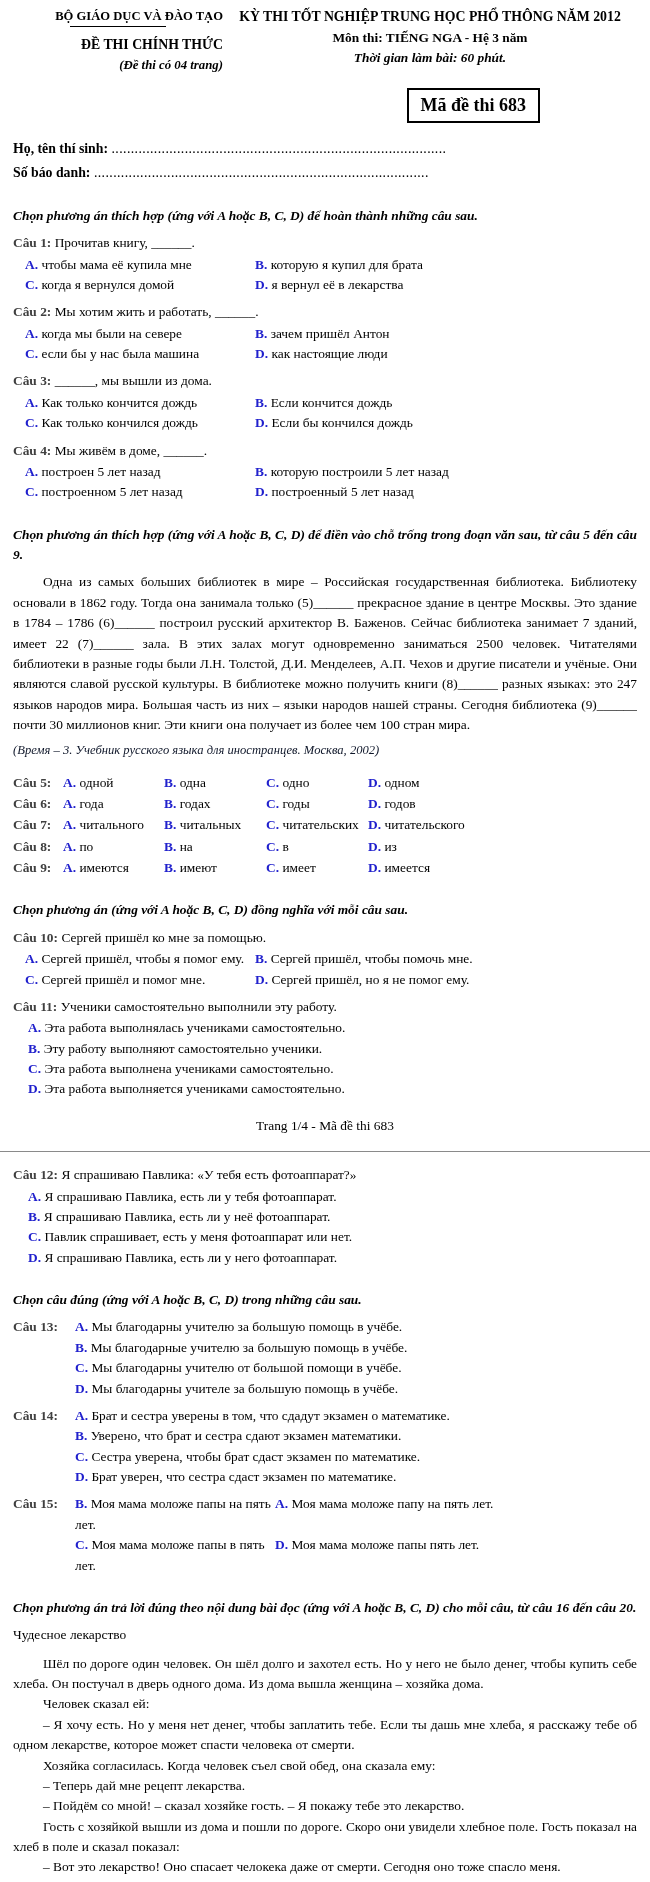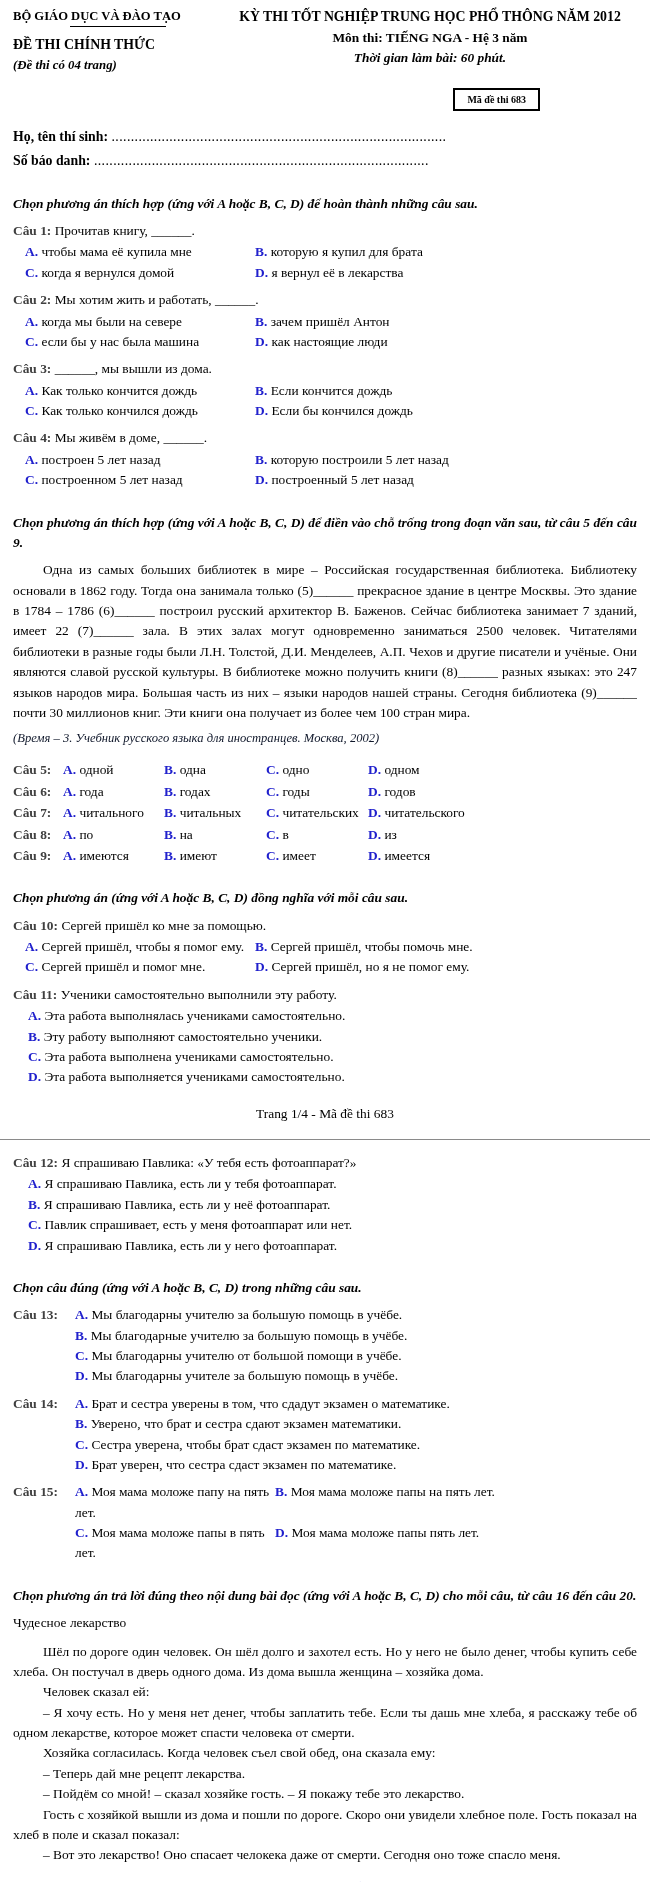--- a/index.html
+++ b/index.html
@@ -1,29 +1,29 @@
 <!DOCTYPE html>
 <html><head>
 <meta charset="utf-8">
 <style>
   html,body{margin:0;padding:0;background:#fff}
   body{width:650px;font-family:"Liberation Serif","DejaVu Serif",serif;font-size:13.4px;line-height:1.52;color:#000}
   .page{box-sizing:border-box;width:650px;min-height:1882px;padding:7px 13px 12px;background:#fff}
   .hdr{display:flex;margin-bottom:2px}
-  .hl{width:210px;text-align:left}
+  .hl{width:210px;text-align:right}
   .hr2{flex:1;text-align:center}
   .ministry{font-weight:bold;font-size:12.6px;white-space:nowrap}
   .rule{width:96px;border-bottom:1.4px solid #000;margin:0 auto 7px}
   .official{font-weight:bold;font-size:13.8px;margin-top:8px}
   .pagesnote{font-weight:bold;font-style:italic;font-size:12.8px}
   .examtitle{font-weight:bold;font-size:13.8px}
   .subject{font-weight:bold}
   .duration{font-weight:bold;font-style:italic}
   .coderow{display:flex;justify-content:flex-end;padding-right:97px;margin:12px 0 16px}
-  .codebox{border:2px solid #000;padding:2px 12px;font-weight:bold;font-size:10px}
+  .codebox{border:2px solid #000;padding:2px 12px;font-weight:bold;font-size:18px}
   .fieldline{font-weight:bold;font-size:13.8px;margin:3px 0}
   .fieldline .dots{font-weight:normal;letter-spacing:.4px}
   .instr{font-weight:bold;font-style:italic;margin:22px 0 7px;text-align:justify}
   .q{margin:2px 0 7px}
   .qhead{margin-bottom:1px}
   .qlabel{font-weight:bold;color:#404040}
   .olet{font-weight:bold;color:#2121cd}
   .opts2{display:grid;grid-template-columns:230px 1fr;padding-left:12px}
   .optstack{padding-left:15px}
   .qflex{display:flex;margin:2px 0 7px}
@@ -199,22 +199,22 @@
       <div class="opt"><span class="olet">A.</span> <span>Брат и сестра уверены в том, что сдадут экзамен о математике.</span></div>
       <div class="opt"><span class="olet">B.</span> <span>Уверено, что брат и сестра сдают экзамен математики.</span></div>
       <div class="opt"><span class="olet">C.</span> <span>Сестра уверена, чтобы брат сдаст экзамен по математике.</span></div>
       <div class="opt"><span class="olet">D.</span> <span>Брат уверен, что сестра сдаст экзамен по математике.</span></div>
     </div>
   </div>
 
   <div class="qflex">
     <span class="qlabel lblw">Câu 15:</span>
     <div class="grid15">
+      <div class="opt"><span class="olet">B.</span> <span>Моя мама моложе папы на пять лет.</span></div>
       <div class="opt"><span class="olet">A.</span> <span>Моя мама моложе папу на пять лет.</span></div>
-      <div class="opt"><span class="olet">B.</span> <span>Моя мама моложе папы на пять лет.</span></div>
       <div class="opt"><span class="olet">C.</span> <span>Моя мама моложе папы в пять лет.</span></div>
       <div class="opt"><span class="olet">D.</span> <span>Моя мама моложе папы пять лет.</span></div>
     </div>
   </div>
 
   <div class="instr">Chọn phương án trả lời đúng theo nội dung bài đọc (ứng với A hoặc B, C, D) cho mỗi câu, từ câu 16 đến câu 20.</div>
 
   <div class="rtitle">Чудесное лекарство</div>
   <div class="para">Шёл по дороге один человек. Он шёл долго и захотел есть. Но у него не было денег, чтобы купить себе хлеба. Он постучал в дверь одного дома. Из дома вышла женщина – хозяйка дома.</div>
   <div class="para">Человек сказал ей:</div>

